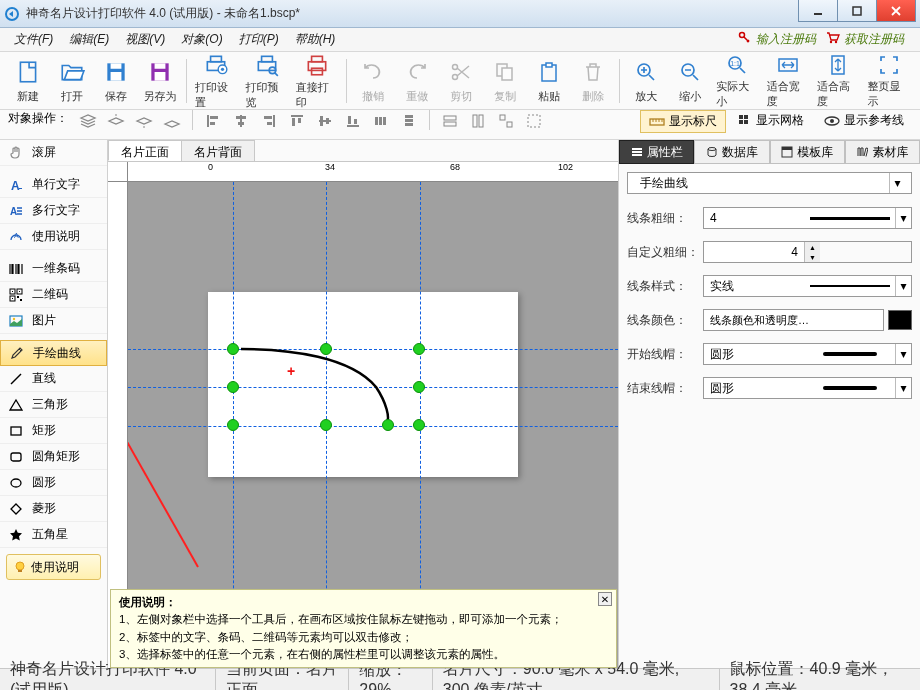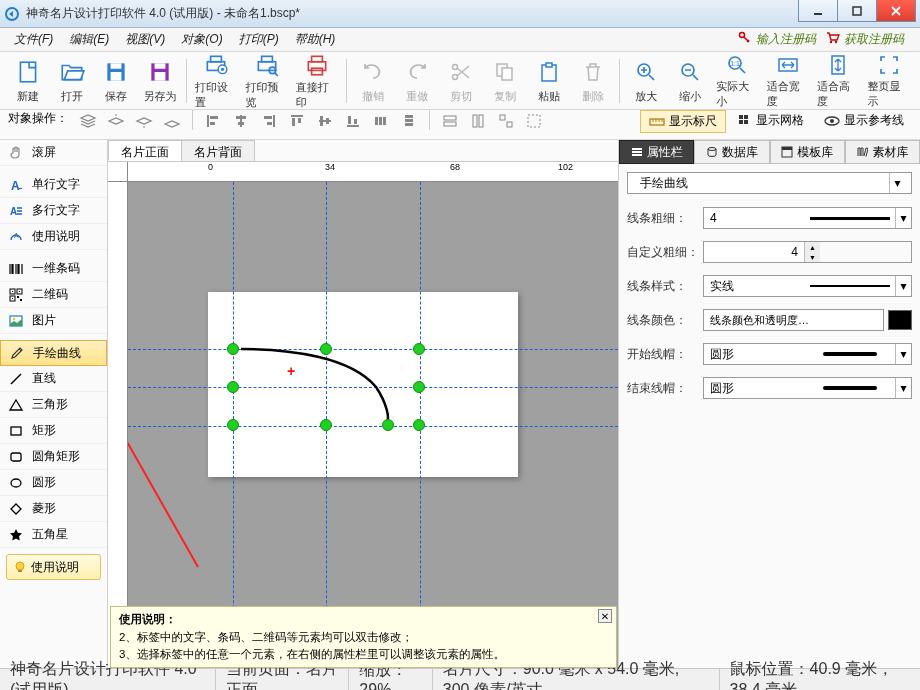--- a/index.html
+++ b/index.html
@@ -797,20 +797,21 @@
           </div>
         </div>
       </div>
     </div>
   </div>
 </div>
 
 <div class="hint-box" style="position:absolute; bottom:22px; right:303px">
   <div class="hint-close">✕</div>
   <div class="hint-title">使用说明：</div>
+  <div>1、左侧对象栏中选择一个工具后，在画布区域按住鼠标左键拖动，即可添加一个元素；</div>
   <div>2、标签中的文字、条码、二维码等元素均可以双击修改；</div>
   <div>3、选择标签中的任意一个元素，在右侧的属性栏里可以调整该元素的属性。</div>
 </div>
 
 <div class="statusbar">
   <div class="status-cell">神奇名片设计打印软件 4.0 (试用版)</div>
   <div class="status-cell">当前页面：名片正面</div>
   <div class="status-cell">缩放：29%</div>
   <div class="status-cell">名片尺寸：90.0 毫米 x 54.0 毫米, 300 像素/英寸</div>
   <div class="spacer"></div>

